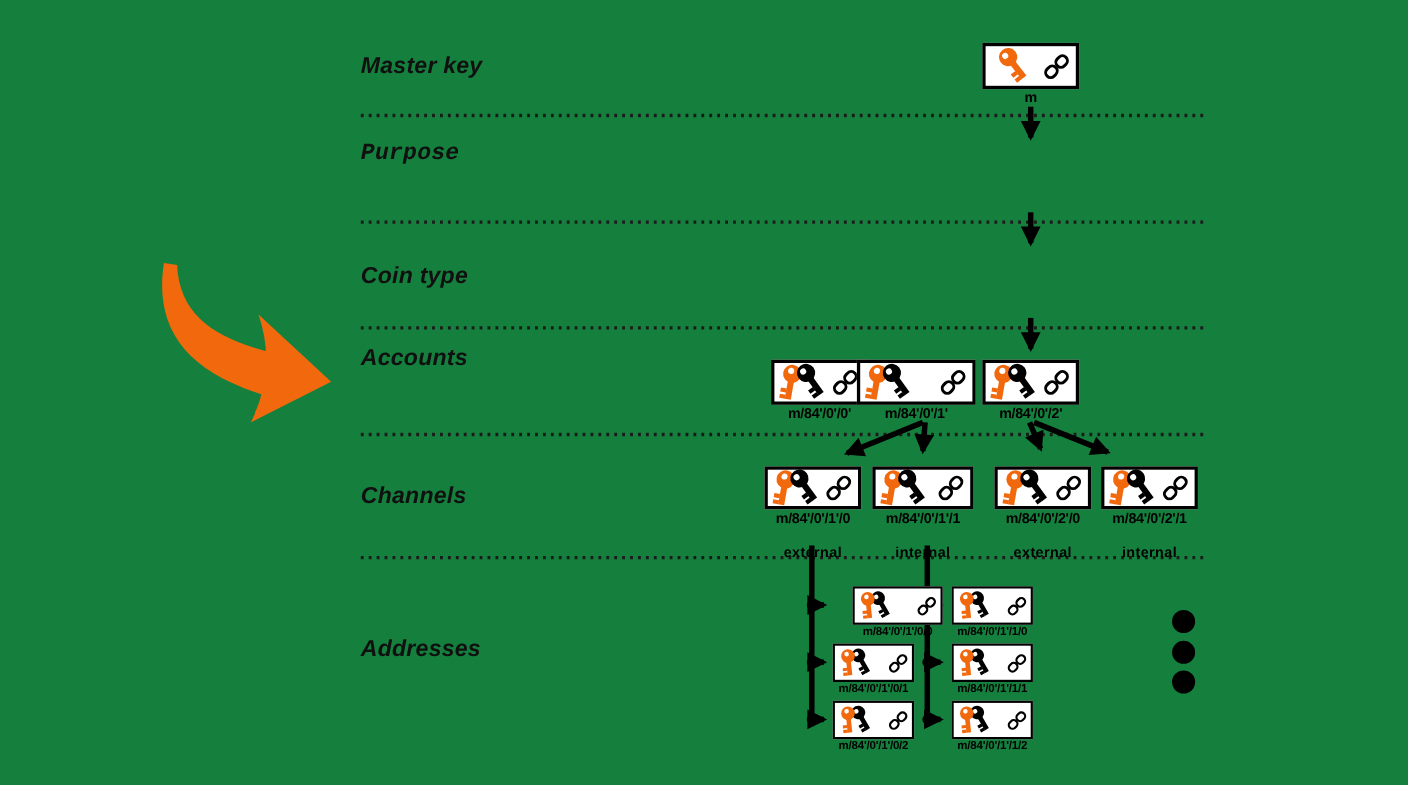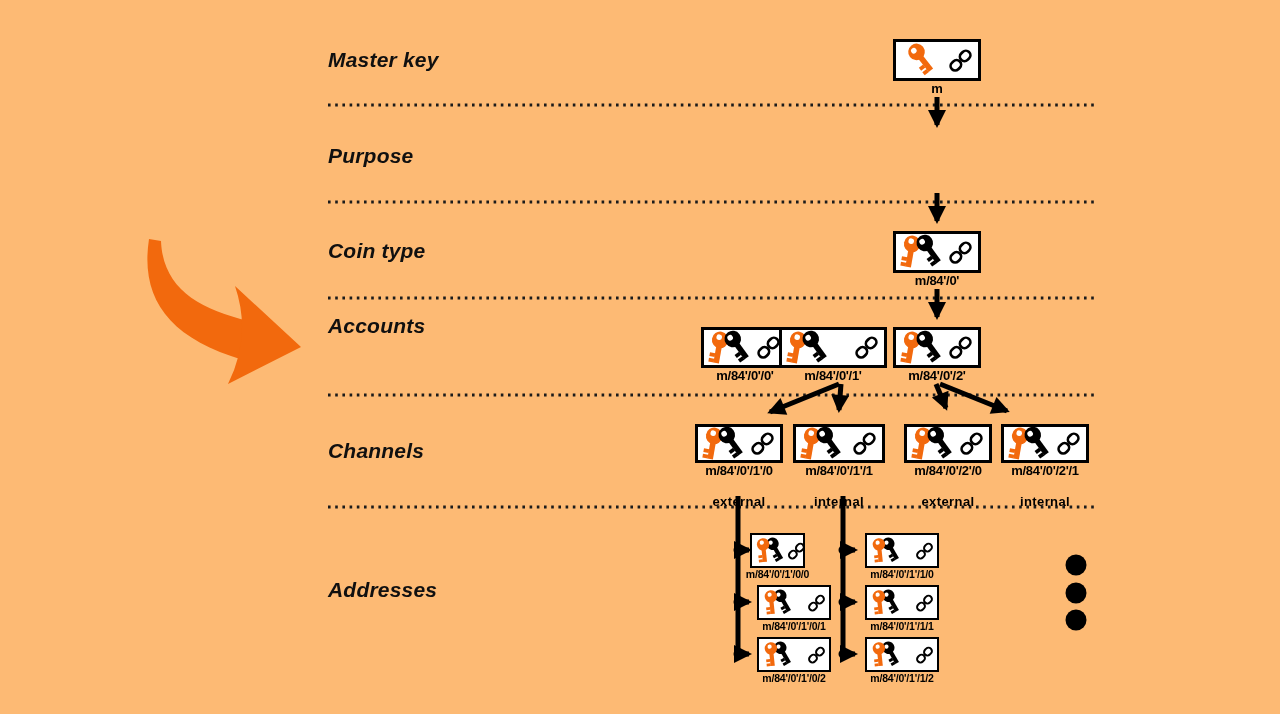--- a/index.html
+++ b/index.html
@@ -1,16 +1,16 @@
 <!DOCTYPE html>
 <html><head>
 <meta charset="utf-8">
 <style>
   html,body{margin:0;padding:0;background:#fff;}
-  .stage{position:relative;width:1280px;height:714px;background:#fdba74;overflow:hidden;
+  .stage{position:relative;width:1280px;height:714px;background:#15803d;overflow:hidden;
          font-family:"Liberation Sans",sans-serif;}
   .overlay{position:absolute;left:0;top:0;width:1280px;height:714px;pointer-events:none;}
   .row-label{position:absolute;left:328px;transform:translateY(-50%);
              font-style:italic;font-weight:bold;font-size:21px;color:#101010;letter-spacing:.2px;}
   .node{position:absolute;}
   .keybox{box-sizing:border-box;background:#fff;border:3px solid #000;
           display:flex;align-items:center;justify-content:space-between;padding:1px 5px;}
   .node--addr .keybox{border-width:2.5px;padding:1px 3px;}
   .keys,.chain{overflow:visible;display:block;}
   .node--std .keys{width:44px;height:36px;}
@@ -92,58 +92,41 @@
       <circle cx="1076" cy="620" r="10.5"></circle>
     </g>
 
     <g fill="#F2690D">
       <path d="M149,239 C140,298 168,338 243,360 L249,321 C198,309 163,288 161,241 Z"></path>
       <path d="M235,286 L301,347 L228,384 Q252,336 235,286 Z"></path>
     </g>
   </svg>
 
 <div class="row-label" style="top: 60px;">Master key</div>
-    <div class="row-label" style="top: 156px;">Purpose</div>
+    <div class="row-label" style="top: 140px; font-family: Liberation Mono, monospace;">Purpose</div>
     <div class="row-label" style="top: 251px;">Coin type</div>
     <div class="row-label" style="top: 326px;">Accounts</div>
     <div class="row-label" style="top: 451px;">Channels</div>
     <div class="row-label" style="top: 590px;">Addresses</div>
     <div class="node node--std" style="left: 893px; top: 39px; width: 88px;">
       <div class="keybox" style="height:42px">
         <svg class="keys keys--single" viewBox="0 0 40 40">
           <use href="#g-key" fill="#F2690D" transform="translate(15,11) rotate(-38)"></use>
         </svg>
         <svg class="chain" viewBox="0 0 30 32">
           <g transform="rotate(45 15 16)" fill="none" stroke="#000" stroke-width="3.2">
             <rect x="9.7" y="1.6" width="10.8" height="13.2" rx="5.3"></rect>
             <rect x="9.7" y="17.4" width="10.8" height="13.2" rx="5.3"></rect>
           </g>
         </svg>
       </div>
       <div class="labels">
         <div class="pathlabel">m</div>
       </div>
     </div>
-    <div class="node node--std" style="left: 893px; top: 231px; width: 88px;">
-      <div class="keybox" style="height:42px">
-        <svg class="keys" viewBox="0 0 48 40">
-          <use href="#g-key" fill="#F2690D" transform="translate(12,11) rotate(10)"></use>
-          <use href="#g-key" fill="#000" transform="translate(26,10) rotate(-36)"></use>
-        </svg>
-        <svg class="chain" viewBox="0 0 30 32">
-          <g transform="rotate(45 15 16)" fill="none" stroke="#000" stroke-width="3.2">
-            <rect x="9.7" y="1.6" width="10.8" height="13.2" rx="5.3"></rect>
-            <rect x="9.7" y="17.4" width="10.8" height="13.2" rx="5.3"></rect>
-          </g>
-        </svg>
-      </div>
-      <div class="labels">
-        <div class="pathlabel">m/84'/0'</div>
-      </div>
-    </div>
     <div class="node node--std" style="left: 701px; top: 327px; width: 88px;">
       <div class="keybox" style="height:41px">
         <svg class="keys" viewBox="0 0 48 40">
           <use href="#g-key" fill="#F2690D" transform="translate(12,11) rotate(10)"></use>
           <use href="#g-key" fill="#000" transform="translate(26,10) rotate(-36)"></use>
         </svg>
         <svg class="chain" viewBox="0 0 30 32">
           <g transform="rotate(45 15 16)" fill="none" stroke="#000" stroke-width="3.2">
             <rect x="9.7" y="1.6" width="10.8" height="13.2" rx="5.3"></rect>
             <rect x="9.7" y="17.4" width="10.8" height="13.2" rx="5.3"></rect>
@@ -253,21 +236,21 @@
             <rect x="9.7" y="1.6" width="10.8" height="13.2" rx="5.3"></rect>
             <rect x="9.7" y="17.4" width="10.8" height="13.2" rx="5.3"></rect>
           </g>
         </svg>
       </div>
       <div class="labels">
         <div class="pathlabel">m/84'/0'/2'/1</div>
         <div class="sublabel">internal</div>
       </div>
     </div>
-    <div class="node node--addr" style="left: 750px; top: 533px; width: 55px;">
+    <div class="node node--addr" style="left: 775px; top: 533px; width: 82px;">
       <div class="keybox" style="height:35px">
         <svg class="keys" viewBox="0 0 48 40">
           <use href="#g-key" fill="#000" transform="translate(26,10) rotate(-30)"></use>
           <use href="#g-key" fill="#F2690D" transform="translate(12,11) rotate(-6)"></use>
         </svg>
         <svg class="chain" viewBox="0 0 30 32">
           <g transform="rotate(45 15 16)" fill="none" stroke="#000" stroke-width="3.2">
             <rect x="9.7" y="1.6" width="10.8" height="13.2" rx="5.3"></rect>
             <rect x="9.7" y="17.4" width="10.8" height="13.2" rx="5.3"></rect>
           </g>

